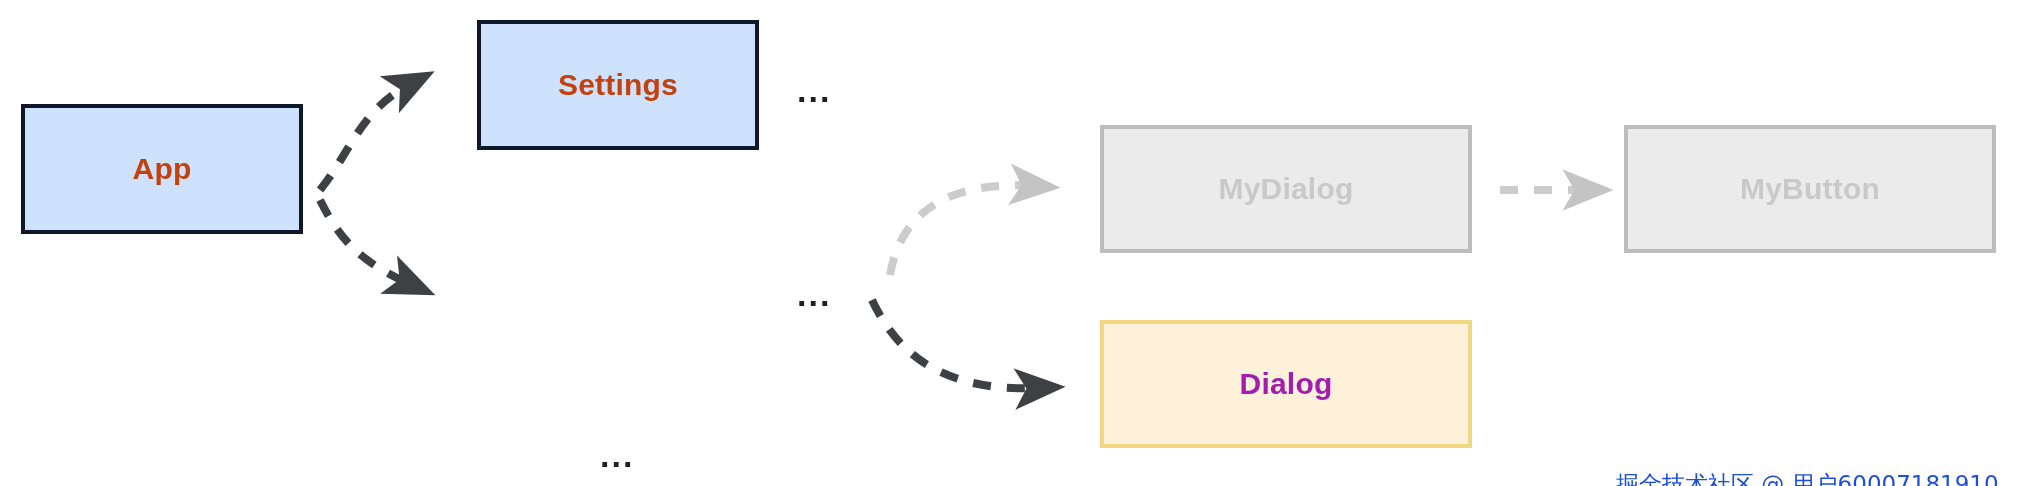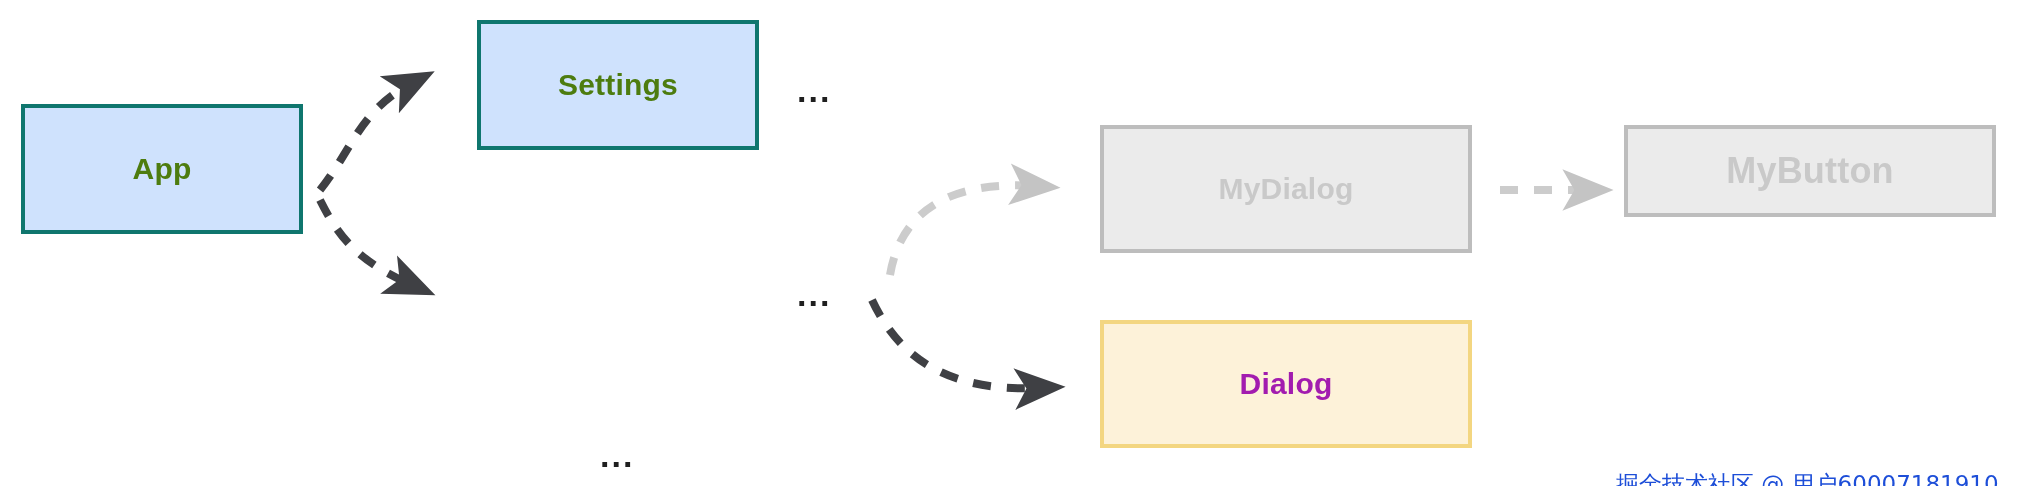--- a/index.html
+++ b/index.html
@@ -33,22 +33,22 @@
     justify-content: center;
     font-weight: bold;
     letter-spacing: 0.2px;
   }
   .node-label {
     display: block;
     line-height: 1;
   }
   .node.blue {
     background: #cfe2fd;
-    border: 4px solid #0f766e;
-    color: #4d7c0f;
+    border: 4px solid #0f172a;
+    color: #c2410c;
   }
   .node.grey {
     background: #ebebeb;
     border: 4px solid #bdbdbd;
     color: #c9c9c9;
   }
   .node.yellow {
     background: #fdf2d9;
     border: 4px solid #f3d681;
     color: #a21caf;
@@ -103,21 +103,21 @@
 
   <div class="node blue" style="left:477px; top:20px; width:282px; height:130px; font-size:30px;">
     <span class="node-label">Settings</span>
   </div>
 
 
   <div class="node grey" style="left:1100px; top:125px; width:372px; height:128px; font-size:30px;">
     <span class="node-label">MyDialog</span>
   </div>
 
-  <div class="node grey" style="left:1624px; top:125px; width:372px; height:92px; font-size:36px;">
+  <div class="node grey" style="left:1624px; top:125px; width:372px; height:128px; font-size:30px;">
     <span class="node-label">MyButton</span>
   </div>
 
   <div class="node yellow" style="left:1100px; top:320px; width:372px; height:128px; font-size:30px;">
     <span class="node-label">Dialog</span>
   </div>
 
   <div class="ellipsis" style="left:797px; top:73px;">...</div>
 
   <div class="ellipsis" style="left:797px; top:277px;">...</div>

